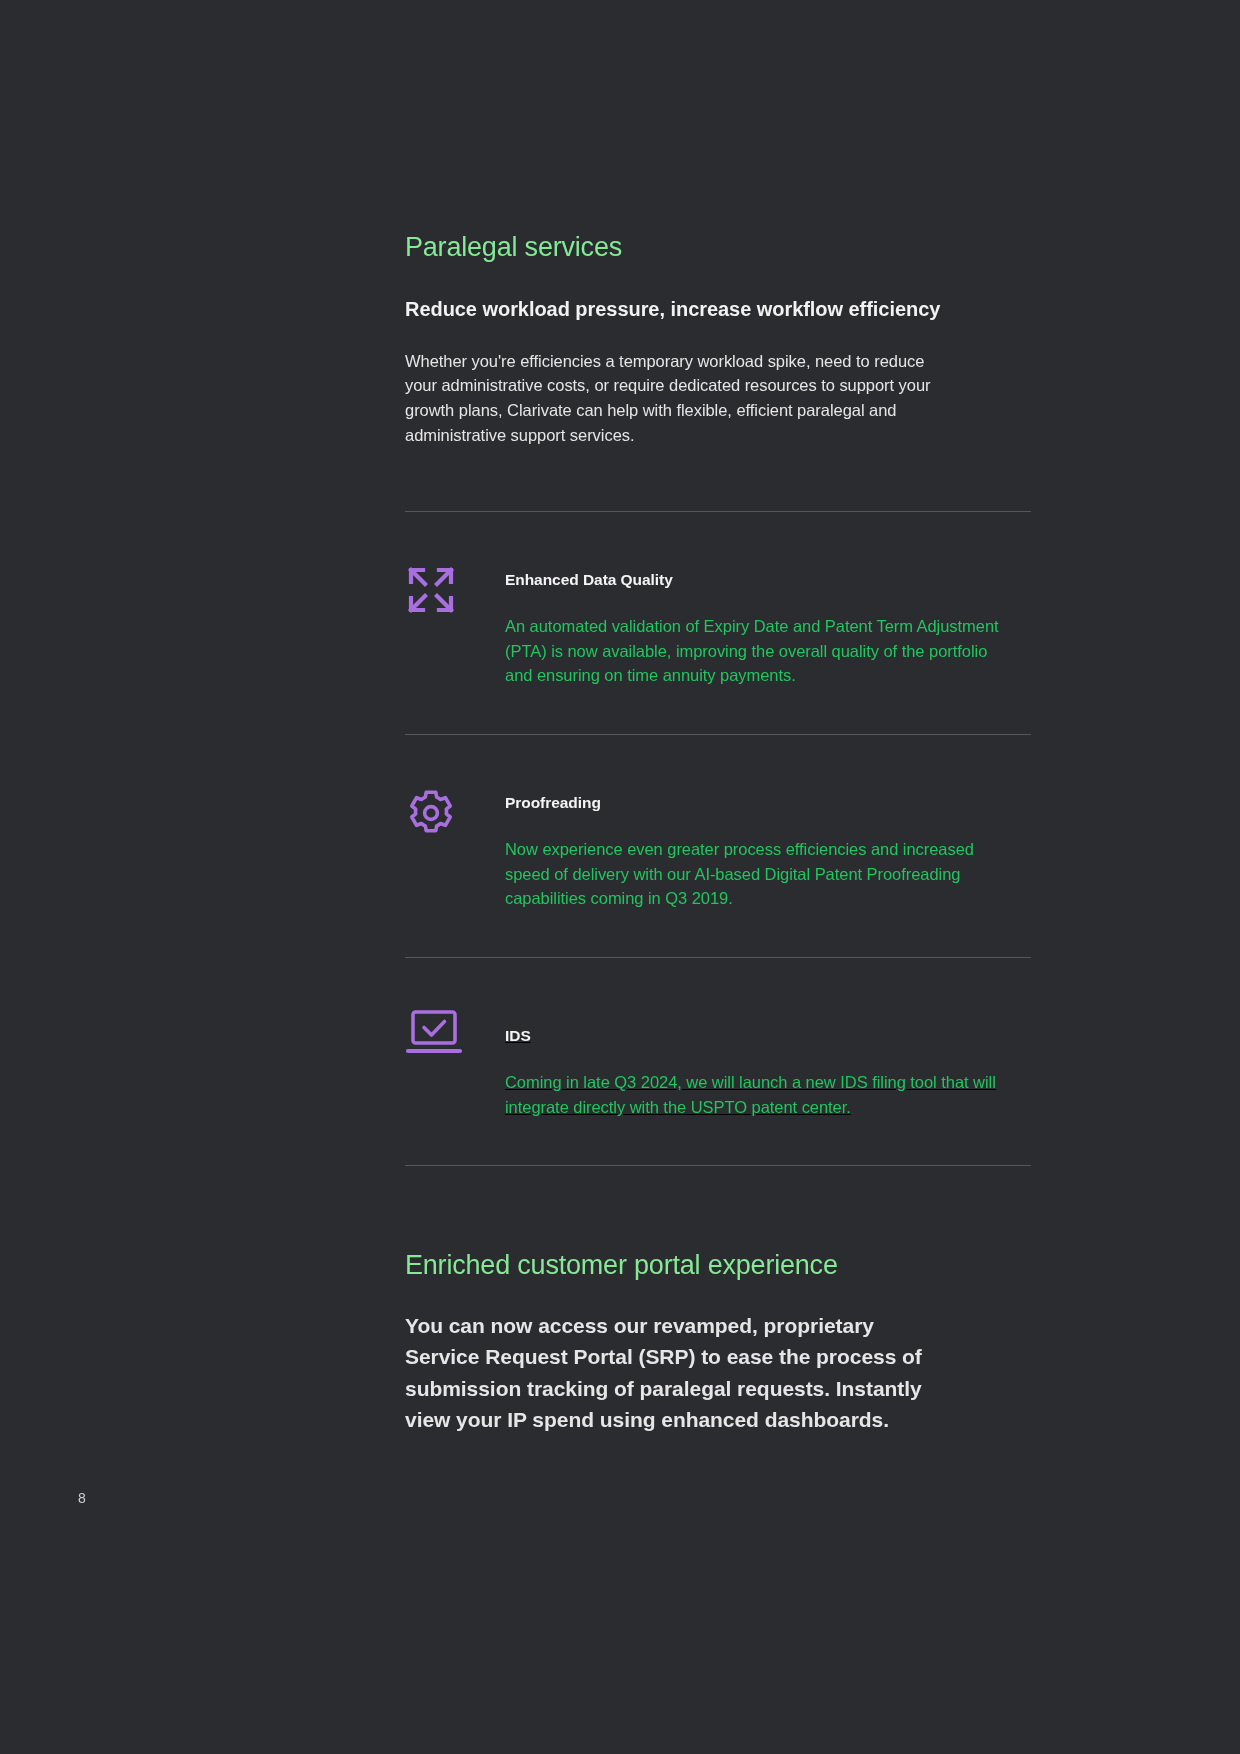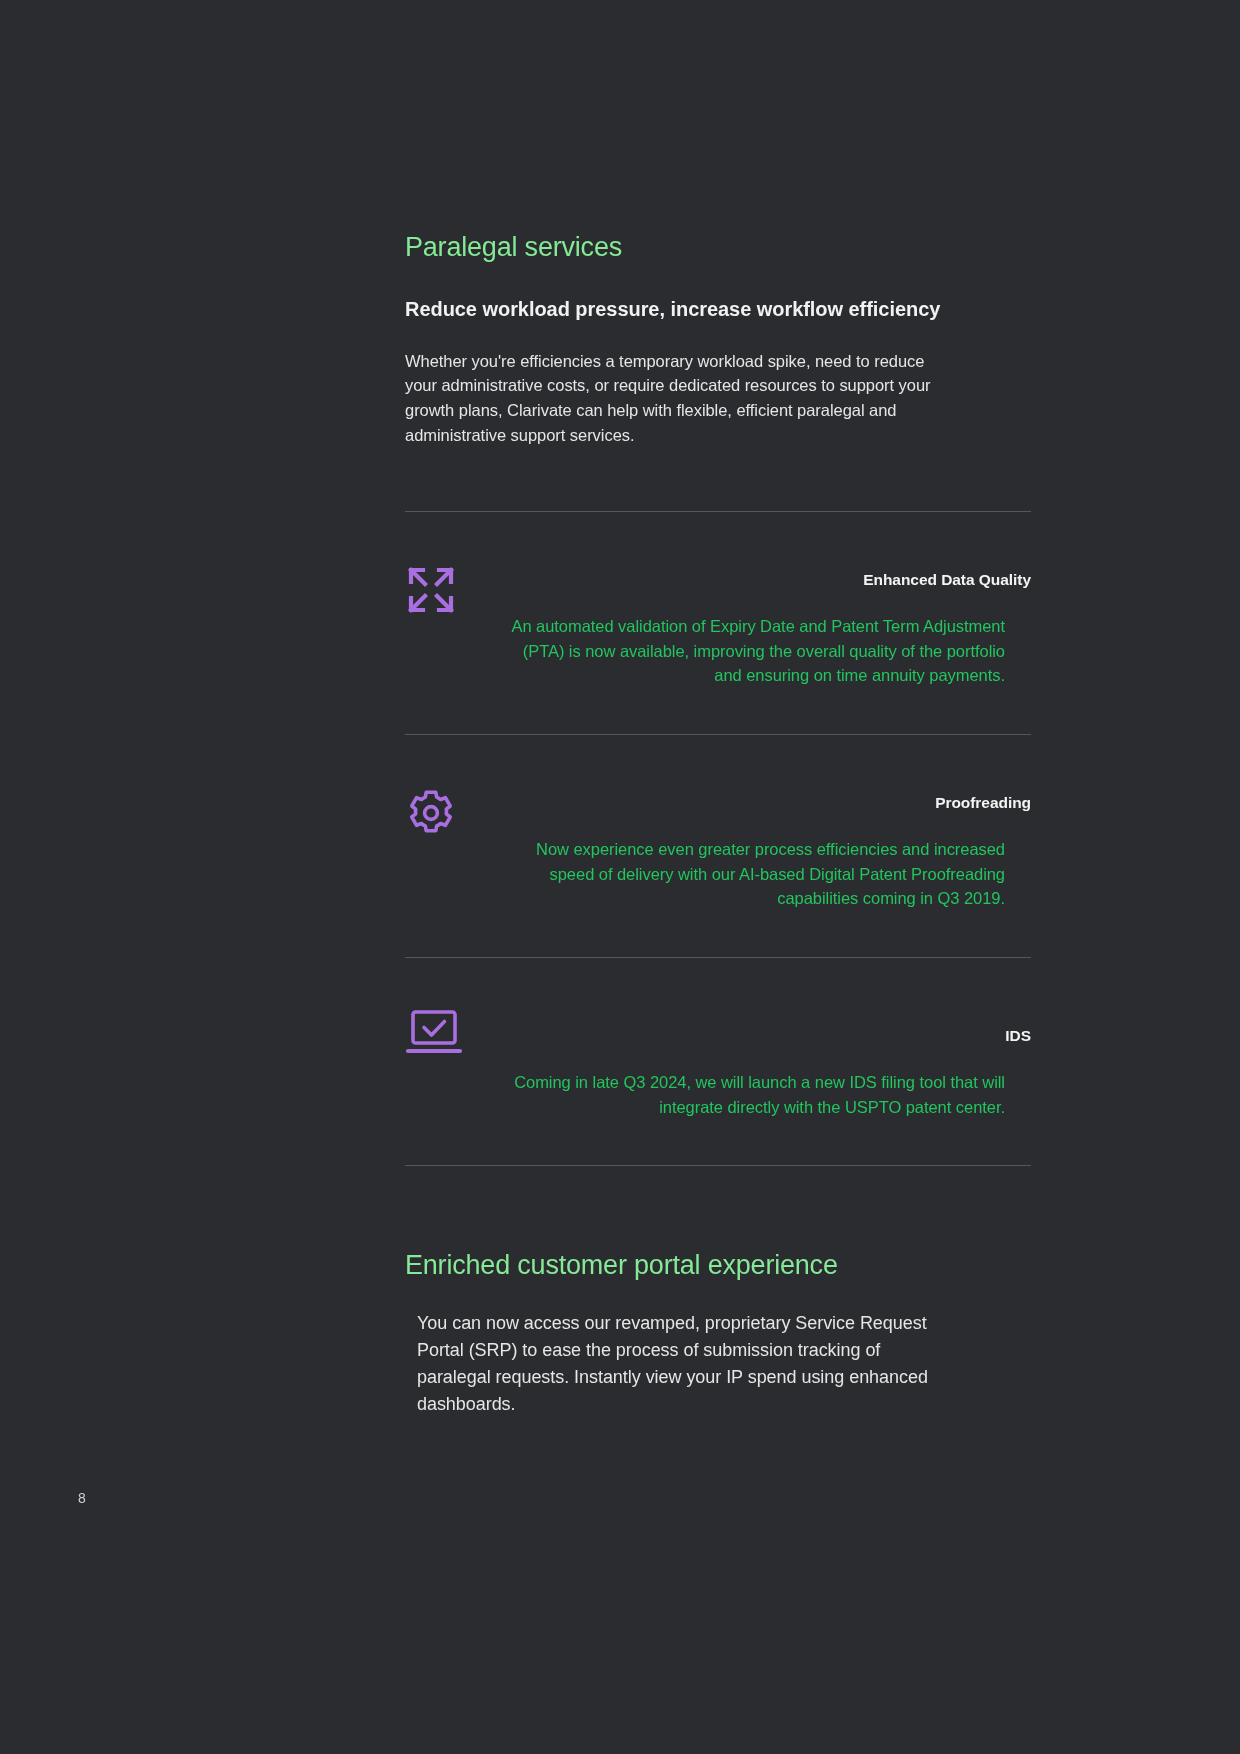--- a/index.html
+++ b/index.html
@@ -71,21 +71,20 @@
   .rule-1 { margin-top: 64px; }
   .rule-2 { margin-top: 46px; }
   .rule-3 { margin-top: 46px; }
   .rule-4 { margin-top: 46px; }
 
   
   .feature {
     display: flex;
     align-items: flex-start;
     margin-top: 48px;
-    text-align: right;
   }
 
   .feature-icon {
     width: 100px;
     flex: 0 0 100px;
     padding-top: 4px;
     display: block;
   }
 
   .feature-body {
@@ -106,36 +105,36 @@
     color: #22c55e;
     font-size: 16.5px;
     font-weight: 400;
     line-height: 1.49;
     margin: 24px 0 0 0;
     letter-spacing: -0.05px;
     max-width: 500px;
   }
 
   
-  .feature-ids .feature-body { padding-top: 20px; }
+  .feature-ids .feature-body { padding-top: 20px; text-decoration: underline; }
   .feature-ids .feature-icon { padding-top: 0; }
 
   
   .closing {
     margin-top: 84px;
   }
   .closing .section-title {
     font-size: 27px;
   }
   .closing-paragraph {
     color: #e6e6e6;
-    font-size: 18px;
-    font-weight: 400;
+    font-size: 21px;
+    font-weight: 700;
     line-height: 1.49;
-    margin: 28px 0 0 12px;
+    margin: 28px 0 0 0;
     max-width: 530px;
     letter-spacing: -0.05px;
   }
 
   
   .page-number {
     position: absolute;
     left: 78px;
     top: 1490px;
     color: #cfcfcf;

